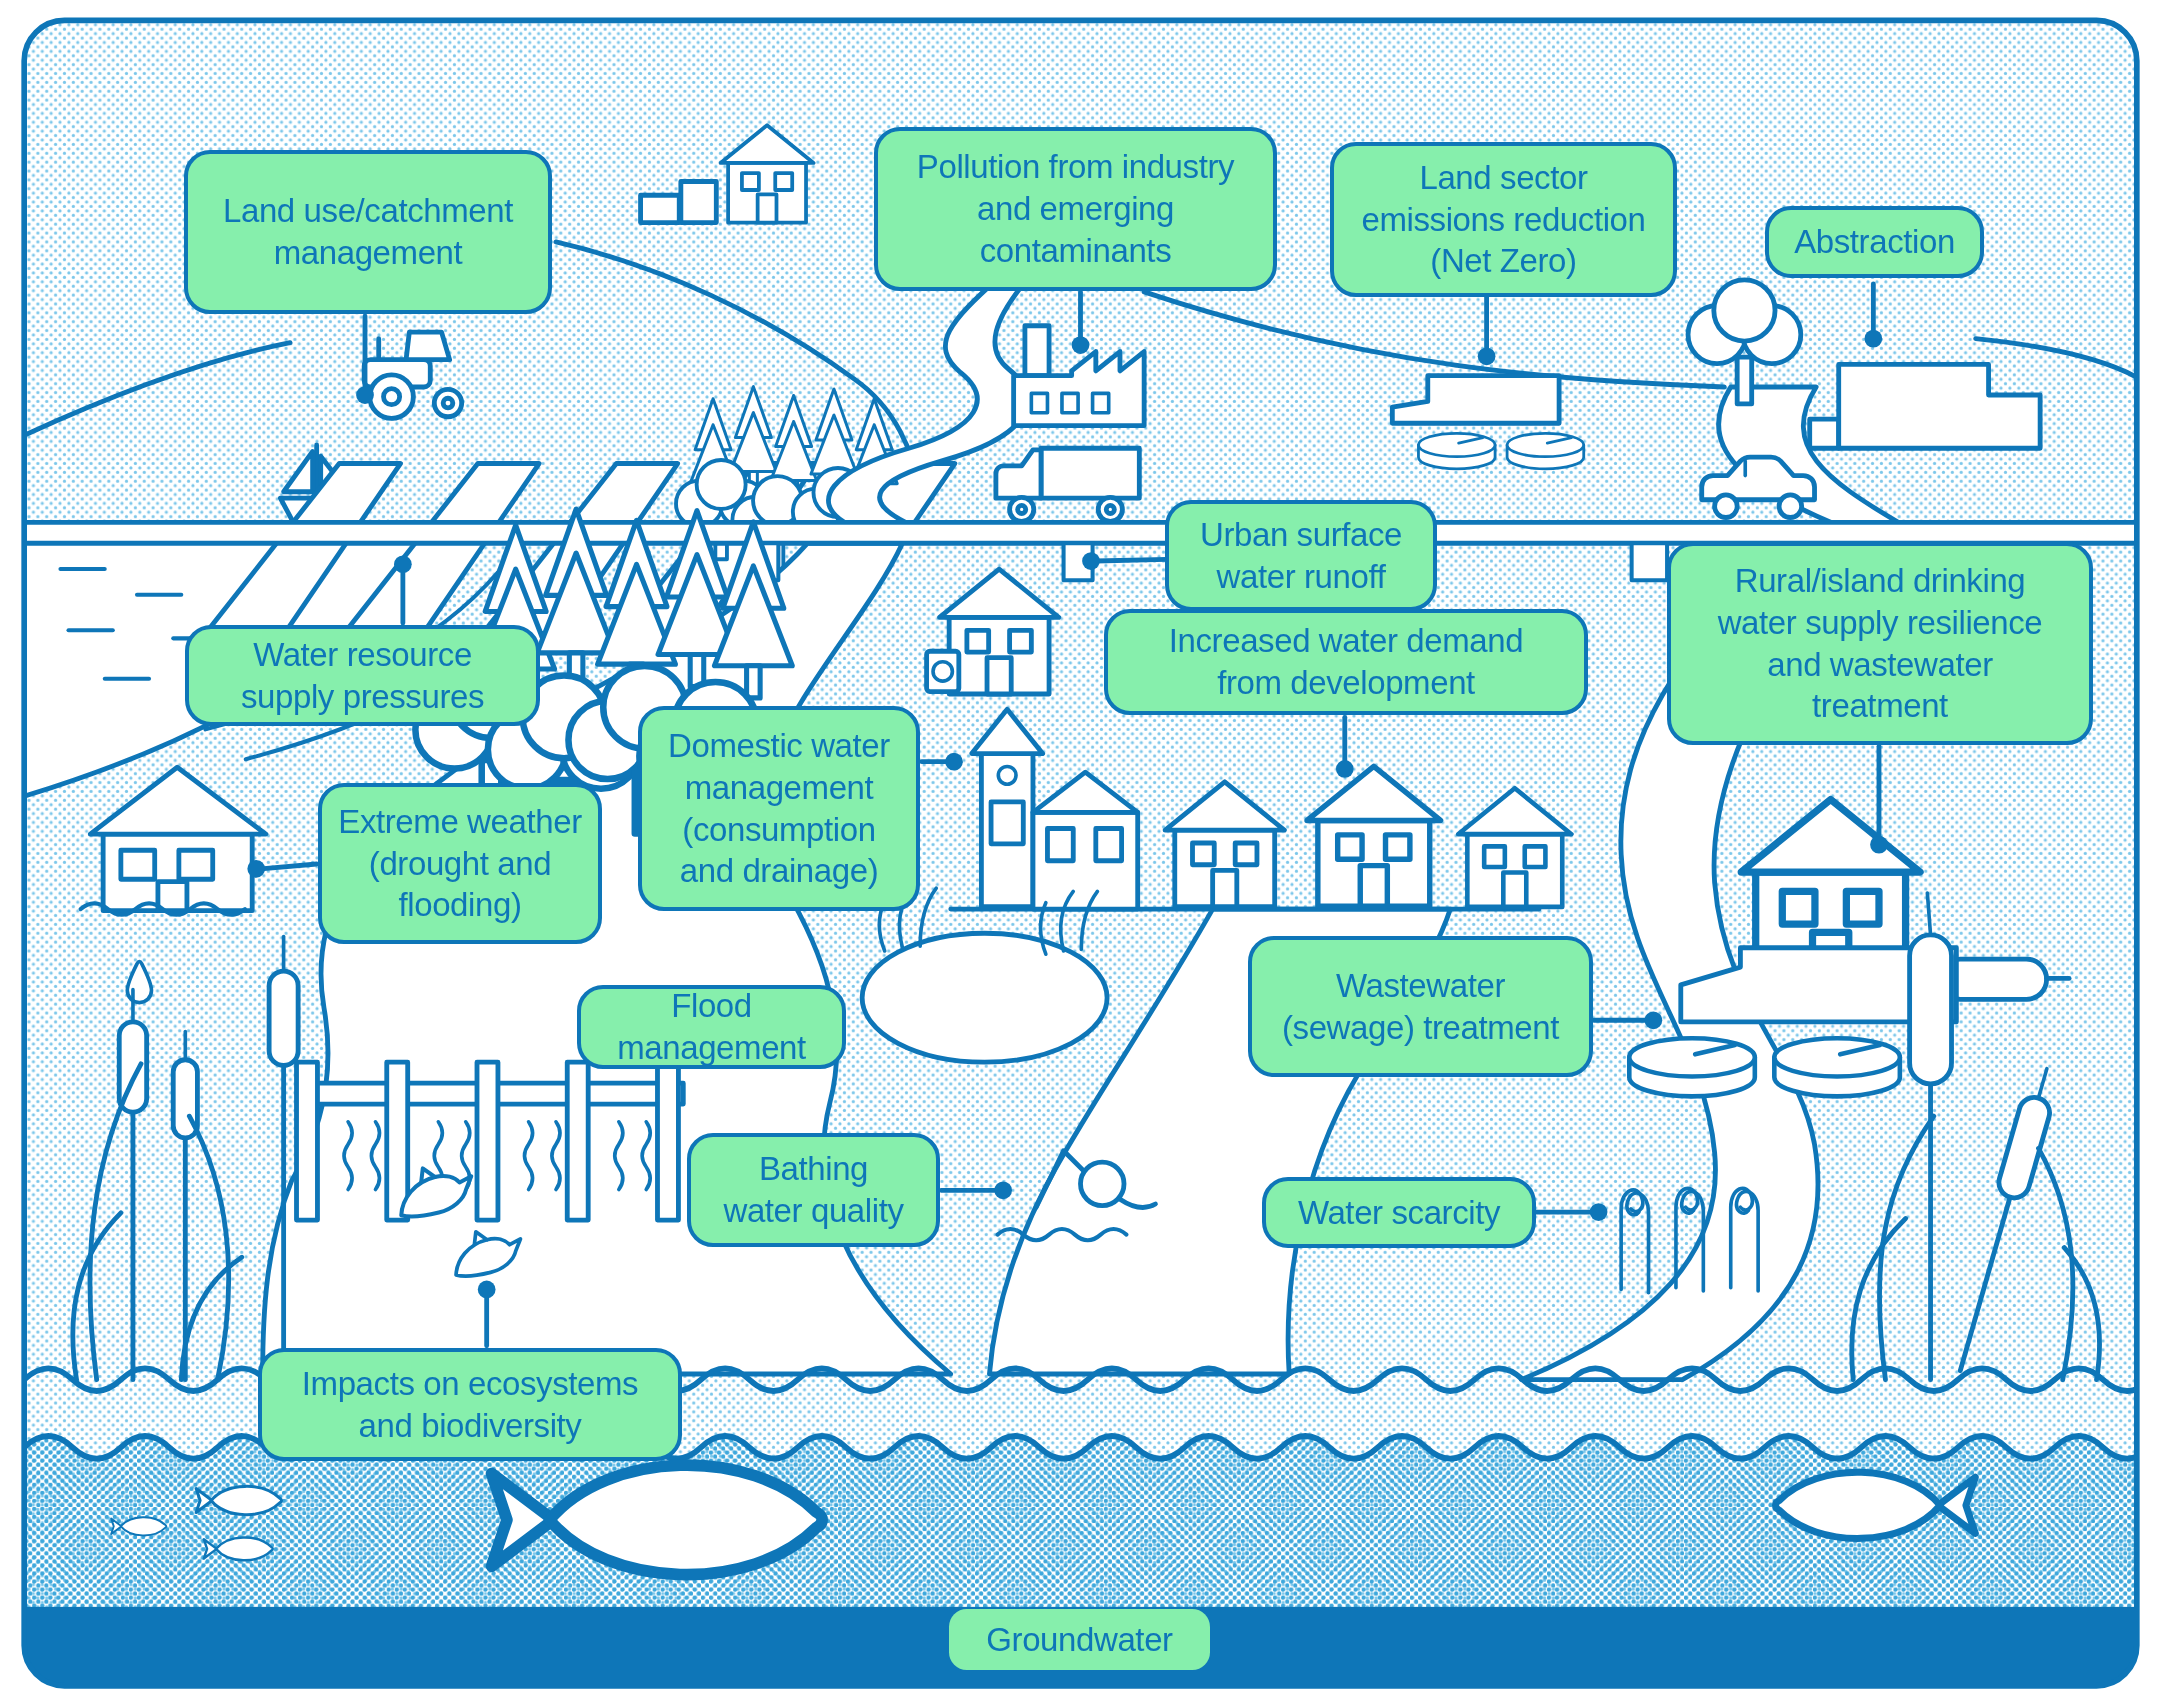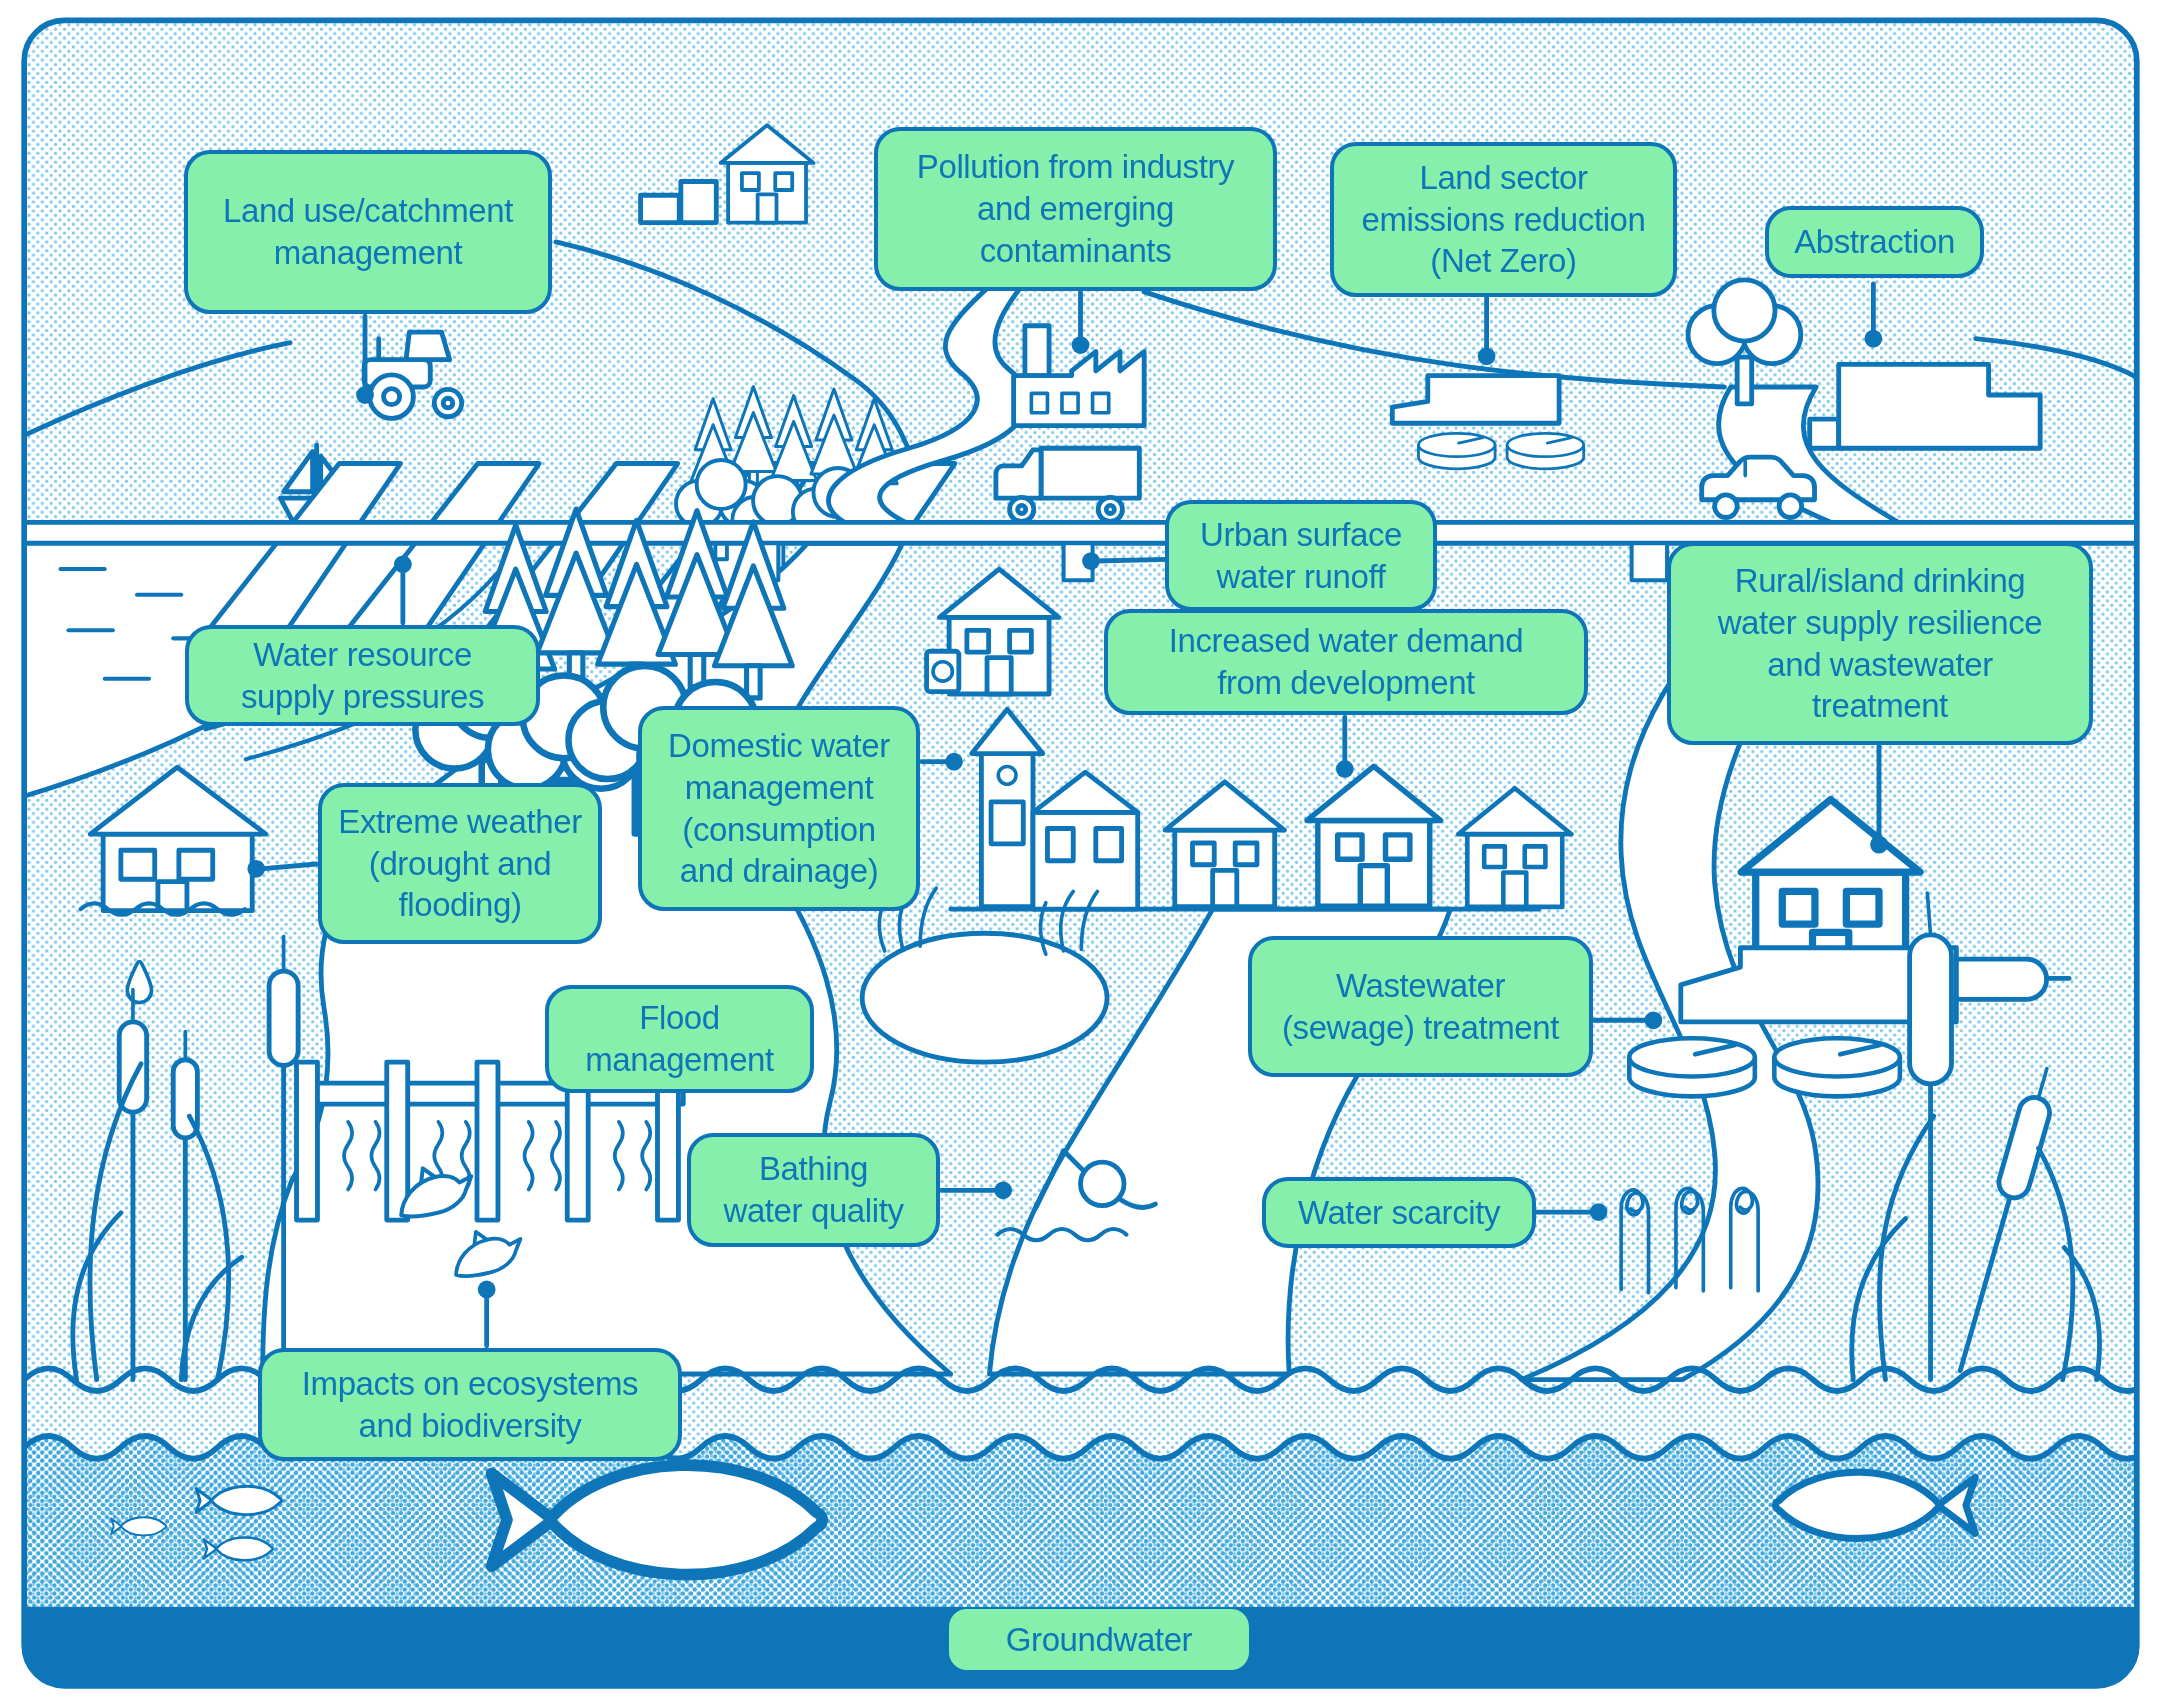--- a/index.html
+++ b/index.html
@@ -445,21 +445,21 @@
   <span>(consumption</span>
   <span>and drainage)</span>
 </div>
 
 <div class="lbl" style="left:318px;top:783px;width:284px;height:161px">
   <span>Extreme weather</span>
   <span>(drought and</span>
   <span>flooding)</span>
 </div>
 
-<div class="lbl" style="left:545px;top:985px;width:269px;height:108px">
+<div class="lbl" style="left:577px;top:985px;width:269px;height:84px">
   <span>Flood</span>
   <span>management</span>
 </div>
 
 <div class="lbl" style="left:1248px;top:936px;width:345px;height:141px">
   <span>Wastewater</span>
   <span>(sewage) treatment</span>
 </div>
 
 <div class="lbl" style="left:1262px;top:1177px;width:274px;height:71px">
@@ -469,18 +469,18 @@
 <div class="lbl" style="left:687px;top:1133px;width:253px;height:114px">
   <span>Bathing</span>
   <span>water quality</span>
 </div>
 
 <div class="lbl" style="left:258px;top:1348px;width:424px;height:113px">
   <span>Impacts on ecosystems</span>
   <span>and biodiversity</span>
 </div>
 
-<div class="lbl noborder" style="left:949px;top:1609px;width:300px;height:61px">
+<div class="lbl noborder" style="left:949px;top:1609px;width:261px;height:61px">
   <span>Groundwater</span>
 </div>
 
 </div>
 
 
 </body></html>

